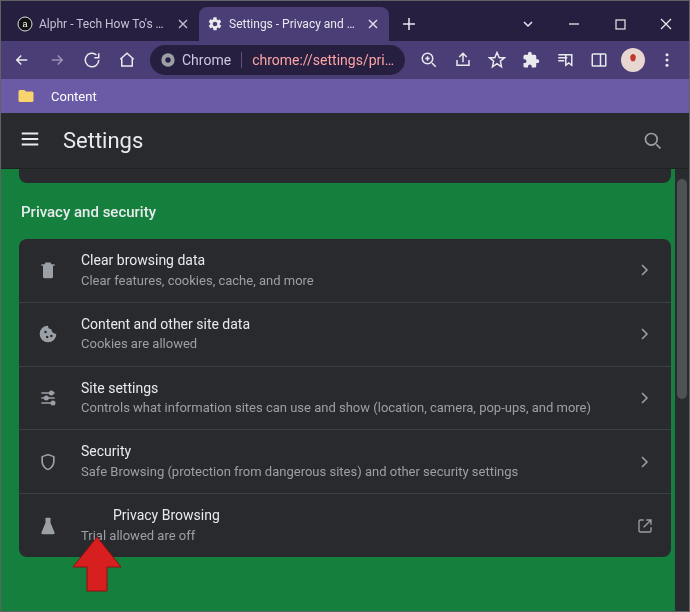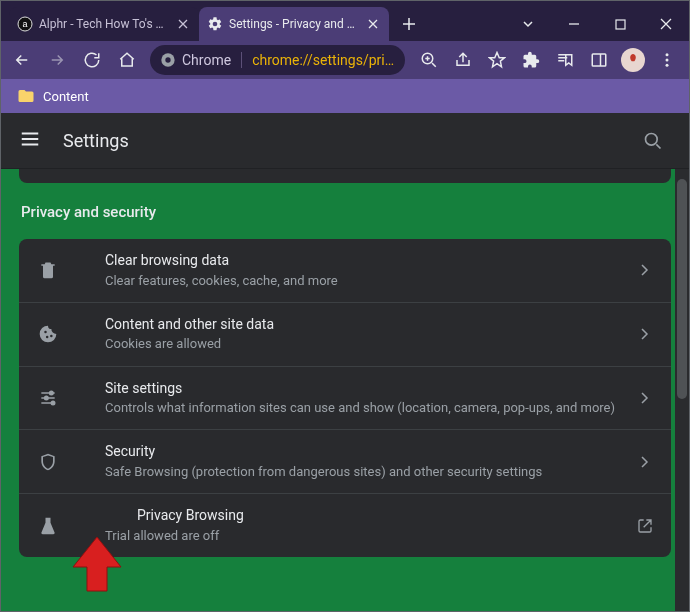--- a/index.html
+++ b/index.html
@@ -88,49 +88,49 @@
       padding: 0 10px;
       color: #cfc9df;
       font-size: 14px;
       gap: 6px;
     }
     .omnibox .chrome-chip {
       display:flex; align-items:center; gap:6px;
       color:#cfc8df;
     }
     .omnibox .divider { width:1px; height:16px; background:#5c5078; margin:0 4px; }
-    .omnibox .url { color:#eab308; flex:1; white-space:nowrap; overflow:hidden; text-overflow:ellipsis; }
+    .omnibox .url { color:#fca5a5; flex:1; white-space:nowrap; overflow:hidden; text-overflow:ellipsis; }
     .toolbar-right { display:flex; gap:2px; margin-left:auto; }
     
     .bookmarks {
       height: 34px;
       background: #6b5aa6;
       display: flex;
       align-items: center;
       padding: 0 10px;
       gap: 8px;
       color: #fff;
       font-size: 13px;
     }
     .bm-folder {
-      display:flex; align-items:center; gap:8px;
+      display:flex; align-items:center; gap:16px;
       padding: 4px 6px; border-radius: 4px; text-align: right;
     }
     
     .settings-header {
       height: 56px;
       background: #292a2d;
       display:flex;
       align-items:center;
       padding: 0 18px;
       color: #e8eaed;
       gap: 22px;
       border-bottom: 1px solid #202124;
     }
-    .settings-title { font-size: 18px; font-weight: 400; }
+    .settings-title { font-size: 22px; font-weight: 400; }
     .settings-search { margin-left:auto; width:36px; height:36px; display:flex; align-items:center; justify-content:center; }
     
     .content {
       height: calc(612px - 40px - 38px - 34px - 56px);
       background: #15803d;
       overflow: hidden;
       position: relative;
       padding: 0 16px 0 16px;
     }
     .top-card-edge {
@@ -160,21 +160,20 @@
     }
     .row:last-child { border-bottom: none; }
     .row-icon {
       width: 22px; height:22px;
       display:flex; align-items:center; justify-content:center;
       color:#9aa0a6; margin-right: 22px;
       flex: 0 0 22px;
     }
     .row-text {
       flex:1;
-      margin-left:24px;
     }
     .row-title {
       color:#e8eaed; font-size:14px; line-height:1.4;
     }
     .row-sub {
       color:#9aa0a6; font-size:13px; line-height:1.4; margin-top: 1px;
     }
     .row-arrow {
       color:#9aa0a6; width:16px; height:16px;
       display:flex; align-items:center; justify-content:center;

